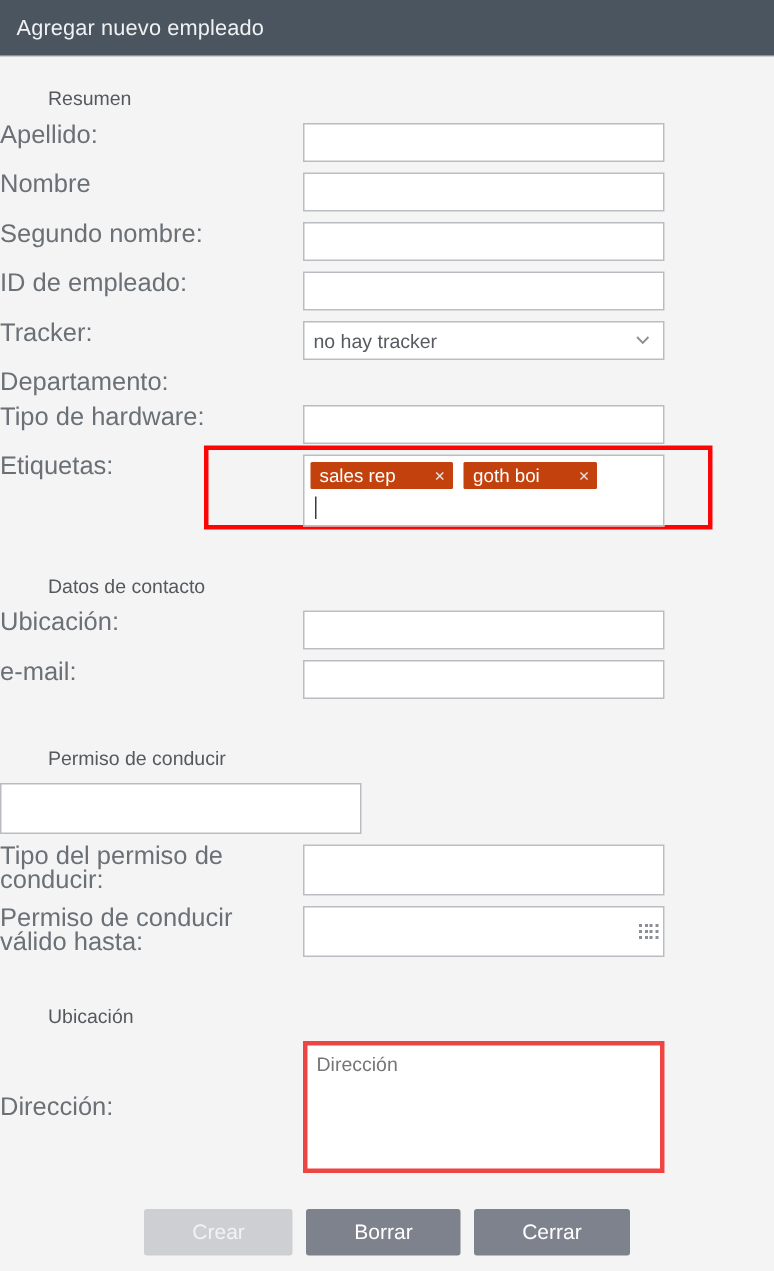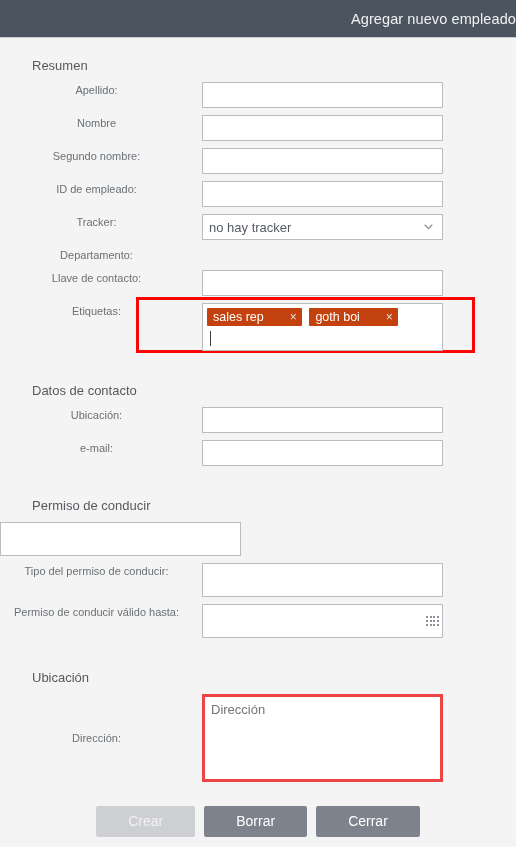--- a/index.html
+++ b/index.html
@@ -18,21 +18,20 @@
   }
 
   
   .titlebar {
     height: 38px;
     background: #4b555f;
     border-bottom: 1px solid #c9cdd1;
     display: flex;
     align-items: center;
     padding: 0 0 0 11px;
-    justify-content: flex-end;
   }
   .titlebar-text {
     color: #f0f1f2;
     font-size: 14.5px;
     letter-spacing: .1px;
   }
 
   
   .form-body {
     padding: 0;
@@ -48,24 +47,24 @@
 
   .row {
     display: flex;
     align-items: flex-start;
     justify-content: flex-start;
     margin-bottom: 7px;
   }
   .row .label {
     width: 202px;
     min-width: 202px;
-    text-align: center;
+    text-align: left;
     padding-right: 9px;
     color: #6a7075;
-    font-size: 11px;
+    font-size: 17px;
     line-height: 16px;
   }
   .row .label.two-line { line-height: 16px; }
 
   .ctl-wrap { width: 244px; position: relative; }
 
   .txt {
     width: 241px;
     height: 26px;
     background: #ffffff;
@@ -263,21 +262,21 @@
         </span>
       </div>
     </div>
   </div>
 
   <div class="row">
     <div class="label">Departamento:</div>
   </div>
 
   <div class="row">
-    <div class="label">Llave de contacto:</div>
+    <div class="label">Tipo de hardware:</div>
     <div class="ctl-wrap">
       <input class="txt" type="text" value="" style="">
     </div>
   </div>
 
   <div class="row tags-row">
     <div class="tags-highlight"></div>
     <div class="label">Etiquetas:</div>
     <div class="ctl-wrap">
       <div class="tagbox">

